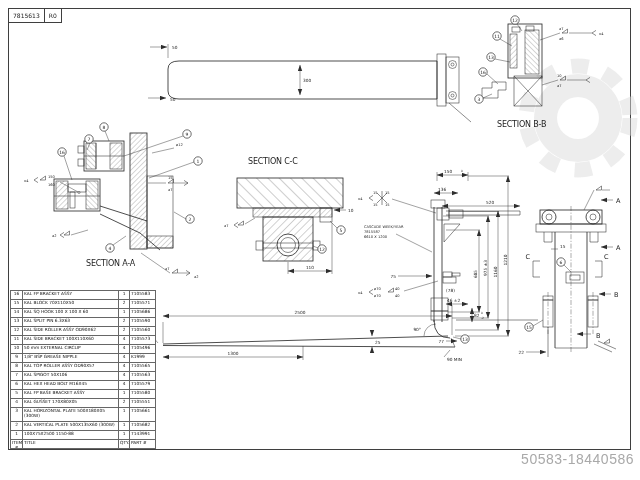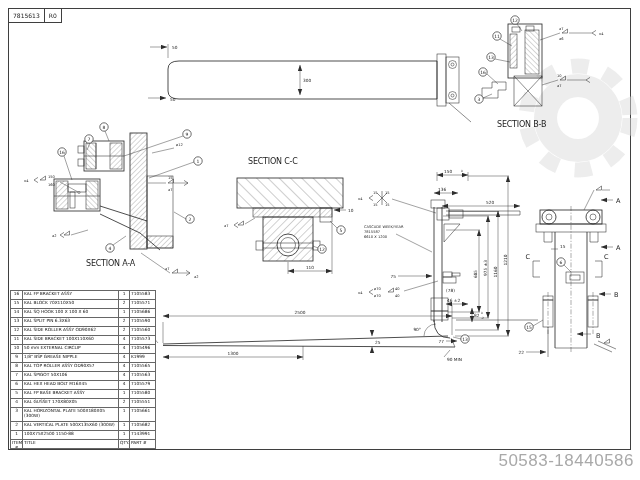--- a/index.html
+++ b/index.html
@@ -6,21 +6,21 @@
   .sheet{position:absolute;inset:0;font-family:"DejaVu Sans",sans-serif}
   .border{position:absolute;left:8px;top:8px;width:623px;height:442px;border:1px solid #3f3f3f;box-sizing:border-box}
   .titleblock{position:absolute;left:8px;top:8px;display:flex}
   .tb-cell{box-sizing:border-box;border:1px solid #3f3f3f;height:15px;line-height:13px;font-size:6px;padding:0 4px;color:#222;background:#fff}
   .tb-cell + .tb-cell{margin-left:-1px}
   .partstable{position:absolute;left:10px;top:290px;width:146px;border-right:.6px solid #666;border-bottom:.6px solid #666;box-sizing:border-box;background:#fff}
   .tr{display:grid;grid-template-columns:12px 1fr 11px 26px;height:9px}
   .tr.tall{height:14px}
   .td{box-sizing:border-box;border-left:.6px solid #666;border-top:.6px solid #666;font-size:4.3px;line-height:1.15;padding:1.2px 1px 0 1px;color:#111;overflow:hidden}
   .c-item,.c-qty{text-align:center}
-  .footer-id{position:absolute;right:6px;top:451px;font-size:17px;color:#a9a9a9;font-family:"Liberation Sans",sans-serif;letter-spacing:.5px}
+  .footer-id{position:absolute;right:6px;top:451px;font-size:14px;color:#a9a9a9;font-family:"Liberation Sans",sans-serif;letter-spacing:.5px}
   svg.draw{position:absolute;left:0;top:0}
   .o{fill:none;stroke:#2e2e2e;stroke-width:.85;stroke-linejoin:miter}
   .t{stroke-width:.55}
   .dim{fill:none;stroke:#2e2e2e;stroke-width:.45}
   .cl{fill:none;stroke:#2e2e2e;stroke-width:.4;stroke-dasharray:5 1.6 1.2 1.6}
   svg text{fill:#1e1e1e;font-family:"DejaVu Sans",sans-serif}
   .d{font-size:4.3px}
   .d2{font-size:3.6px}
   .d3{font-size:2.9px}
   .sec{font-size:8px;letter-spacing:-.2px}

